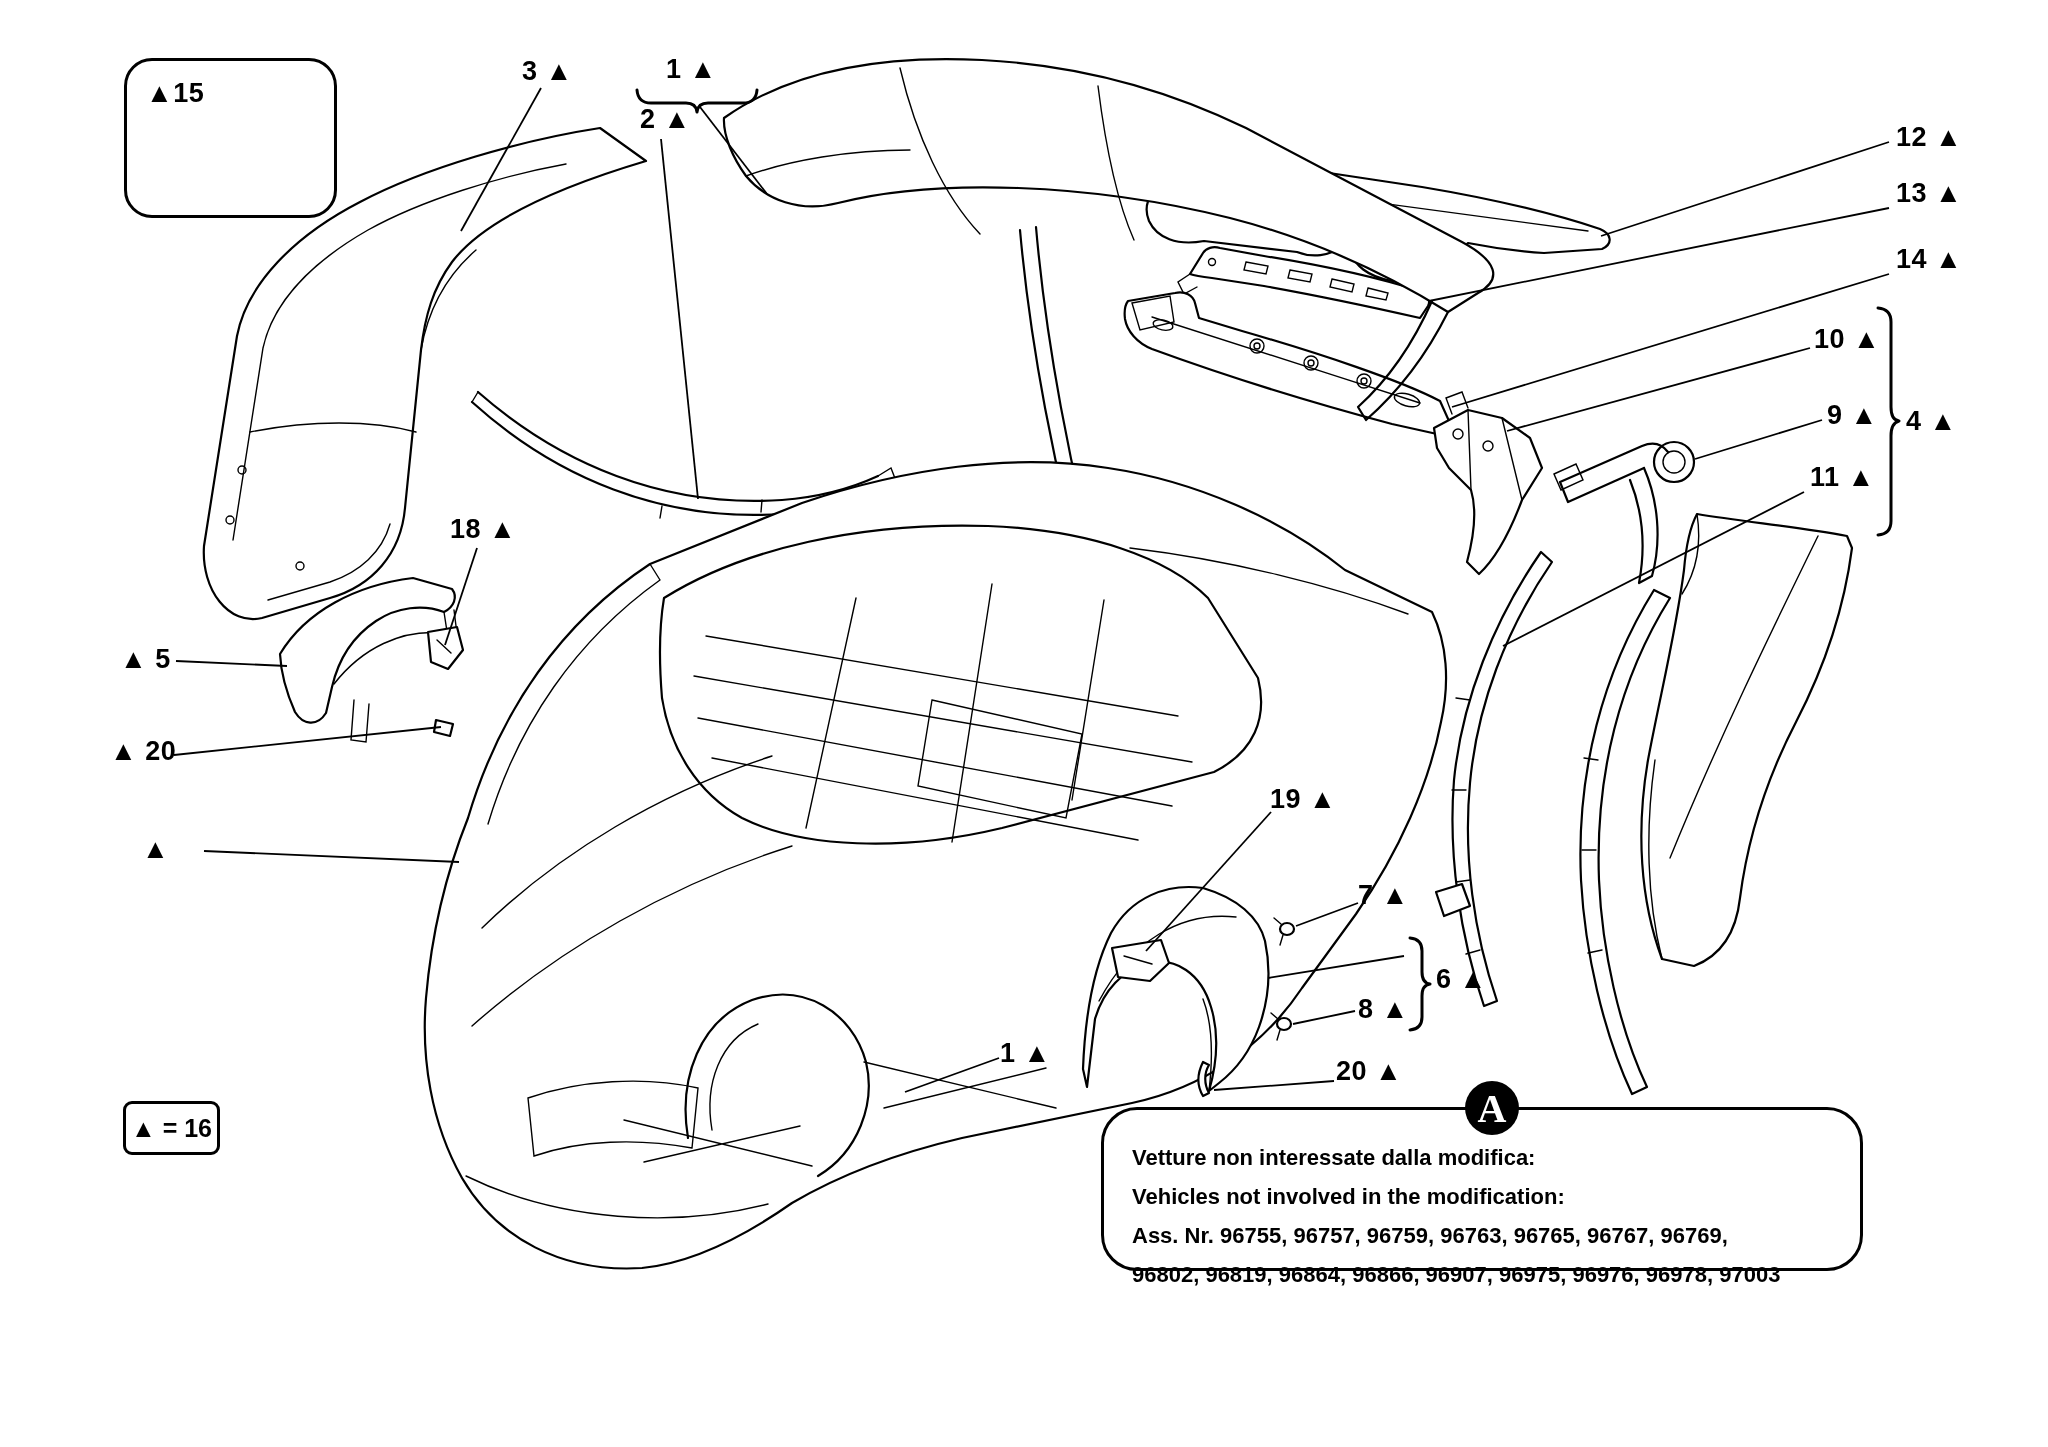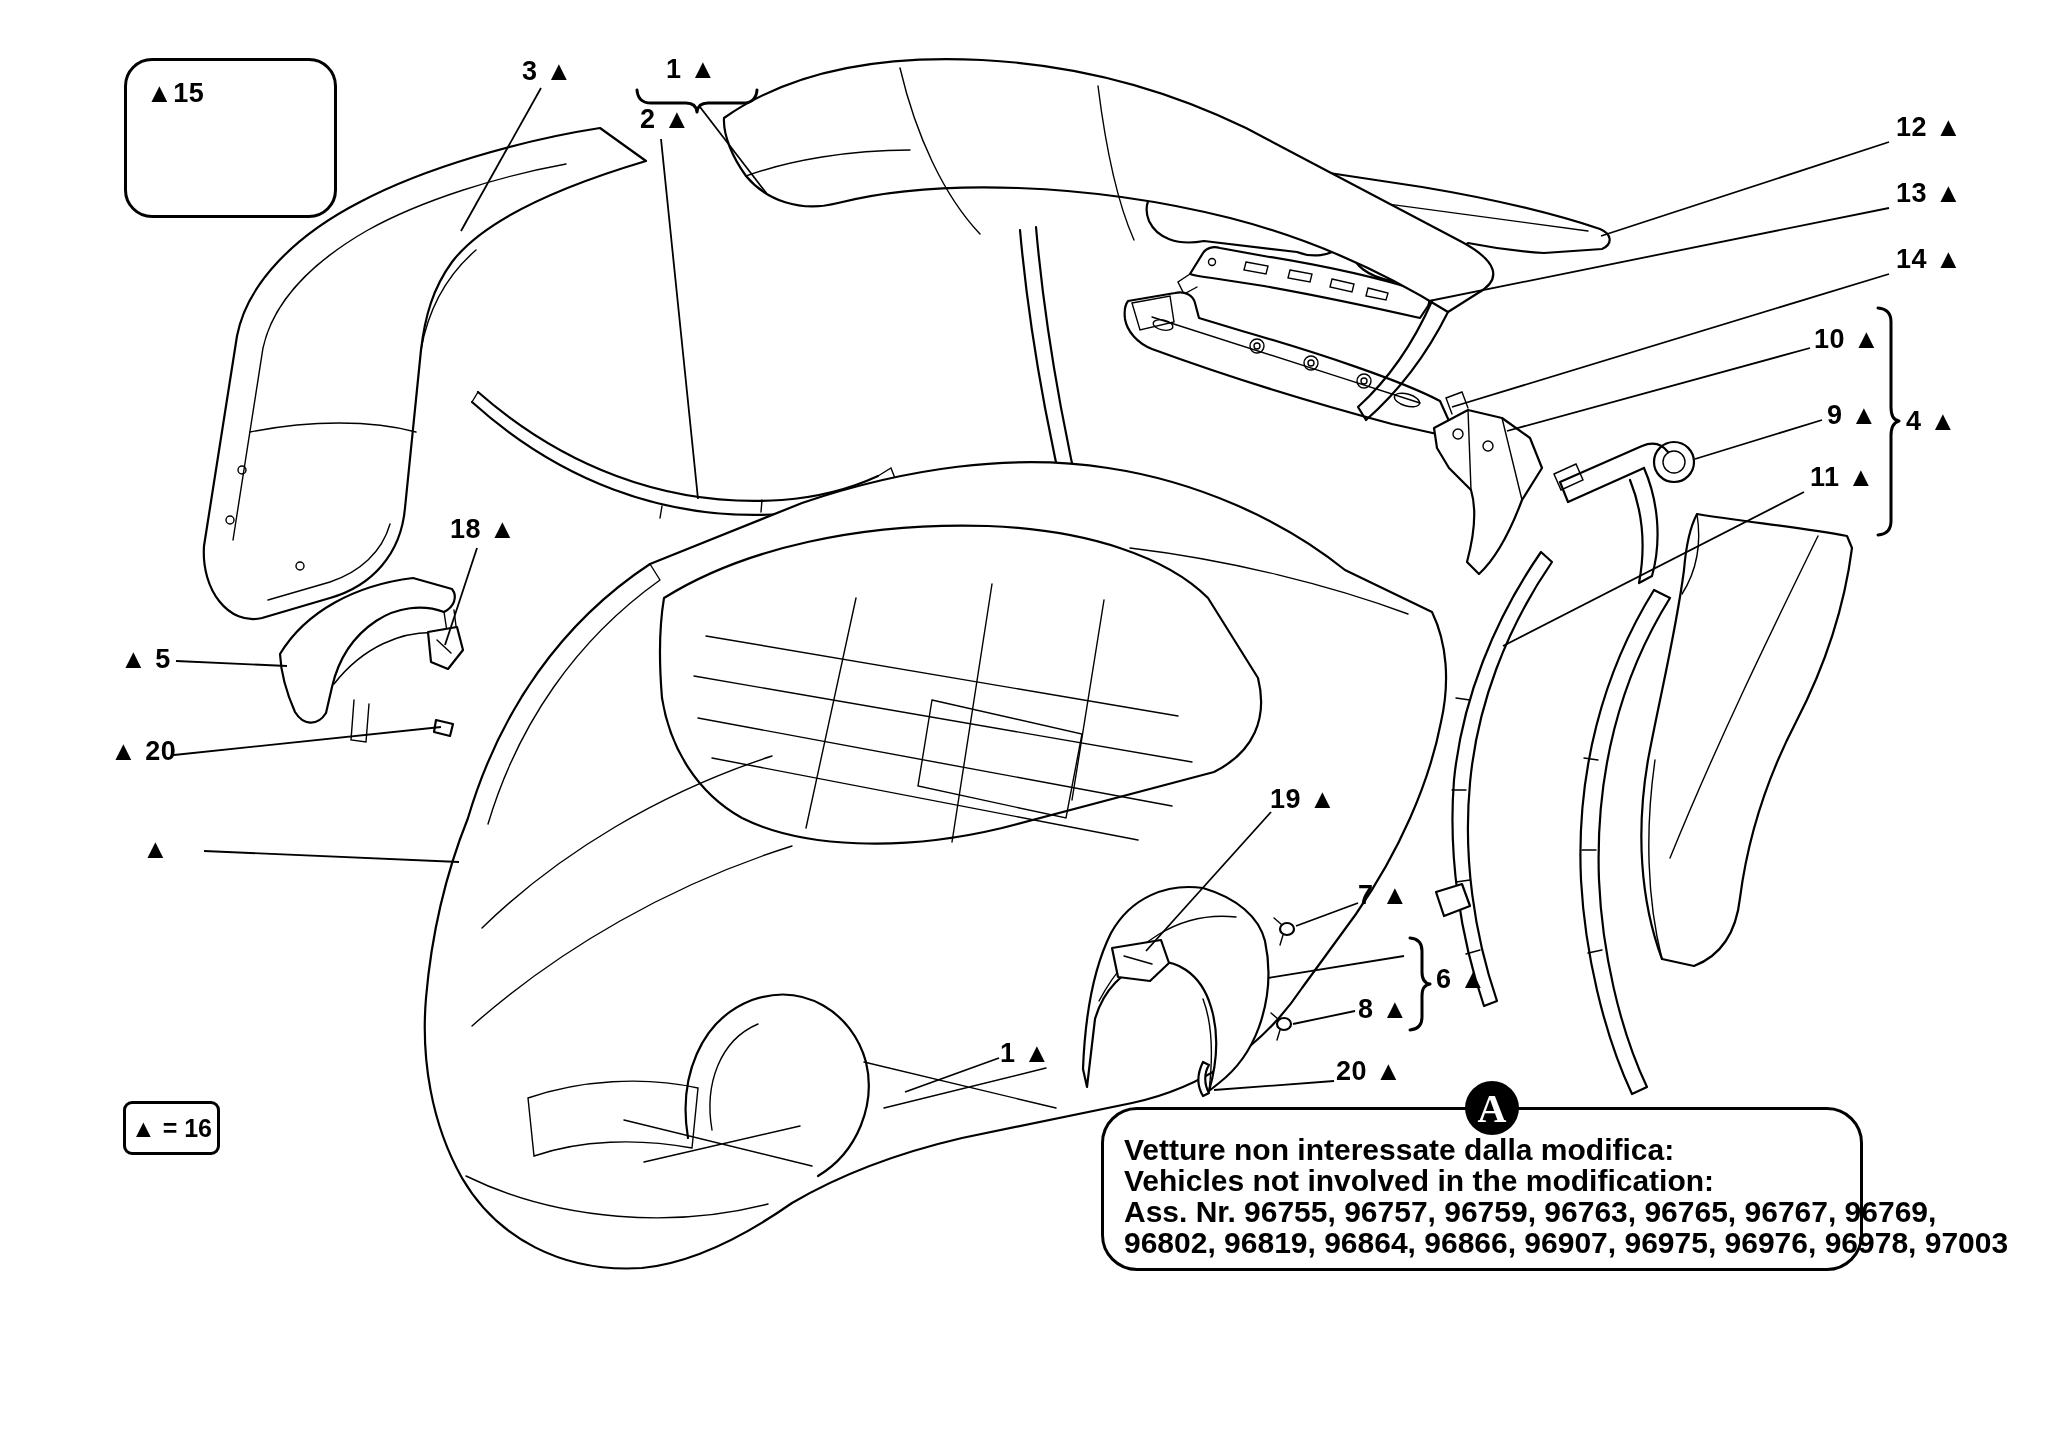--- a/index.html
+++ b/index.html
@@ -8,21 +8,21 @@
   #art{position:absolute;left:0;top:0;}
   .callout{position:absolute;font-weight:700;font-size:27px;line-height:1;white-space:nowrap;
            letter-spacing:0.5px;}
   .box{position:absolute;border:3px solid #000;background:#fff;box-sizing:border-box;}
   #inset-box{left:124px;top:58px;width:213px;height:160px;border-radius:28px;}
   #legend-box{left:123px;top:1101px;width:97px;height:54px;border-radius:9px;
               display:flex;align-items:center;justify-content:center;
               font-weight:700;font-size:25px;}
   #note-box{left:1101px;top:1107px;width:762px;height:164px;border-radius:36px;
             padding:24px 0 0 20px;}
-  #note-box p{margin:0;font-weight:700;font-size:30px;line-height:31px;white-space:nowrap;}
+  #note-box p{margin:8px;font-weight:700;font-size:22px;line-height:31px;white-space:nowrap;}
   #badge-a{position:absolute;left:1465px;top:1081px;width:54px;height:54px;border-radius:50%;
            background:#000;color:#fff;display:flex;align-items:center;justify-content:center;
            font-family:"Liberation Serif","DejaVu Serif",serif;font-weight:700;font-size:40px;}
   svg .ln{fill:none;stroke:#000;stroke-width:2.2;stroke-linecap:round;stroke-linejoin:round;}
   svg .fw{fill:#fff;stroke:#000;stroke-width:2.2;stroke-linejoin:round;}
   svg .thin{fill:none;stroke:#000;stroke-width:1.4;stroke-linecap:round;}
   svg .leader{fill:none;stroke:#000;stroke-width:1.8;}
   svg .brace{fill:none;stroke:#000;stroke-width:3;stroke-linecap:round;stroke-linejoin:round;}
 </style>
 </head>
@@ -239,21 +239,21 @@
     <p>96802, 96819, 96864, 96866, 96907, 96975, 96976, 96978, 97003</p>
   </div>
   <div id="badge-a">
     <span>A</span>
   </div>
 
   <div class="callout" style="left:146px;top:80px">▲15</div>
   <div class="callout" style="left:522px;top:58px">3 ▲</div>
   <div class="callout" style="left:666px;top:56px">1 ▲</div>
   <div class="callout" style="left:640px;top:106px">2 ▲</div>
-  <div class="callout" style="left:1896px;top:114px">12 ▲</div>
+  <div class="callout" style="left:1896px;top:124px">12 ▲</div>
   <div class="callout" style="left:1896px;top:180px">13 ▲</div>
   <div class="callout" style="left:1896px;top:246px">14 ▲</div>
   <div class="callout" style="left:1814px;top:326px">10 ▲</div>
   <div class="callout" style="left:1827px;top:402px">9 ▲</div>
   <div class="callout" style="left:1906px;top:408px">4 ▲</div>
   <div class="callout" style="left:1810px;top:464px">11 ▲</div>
   <div class="callout" style="left:450px;top:516px">18 ▲</div>
   <div class="callout" style="left:120px;top:646px">▲ 5</div>
   <div class="callout" style="left:110px;top:738px">▲ 20</div>
   <div class="callout" style="left:142px;top:836px">▲</div>

